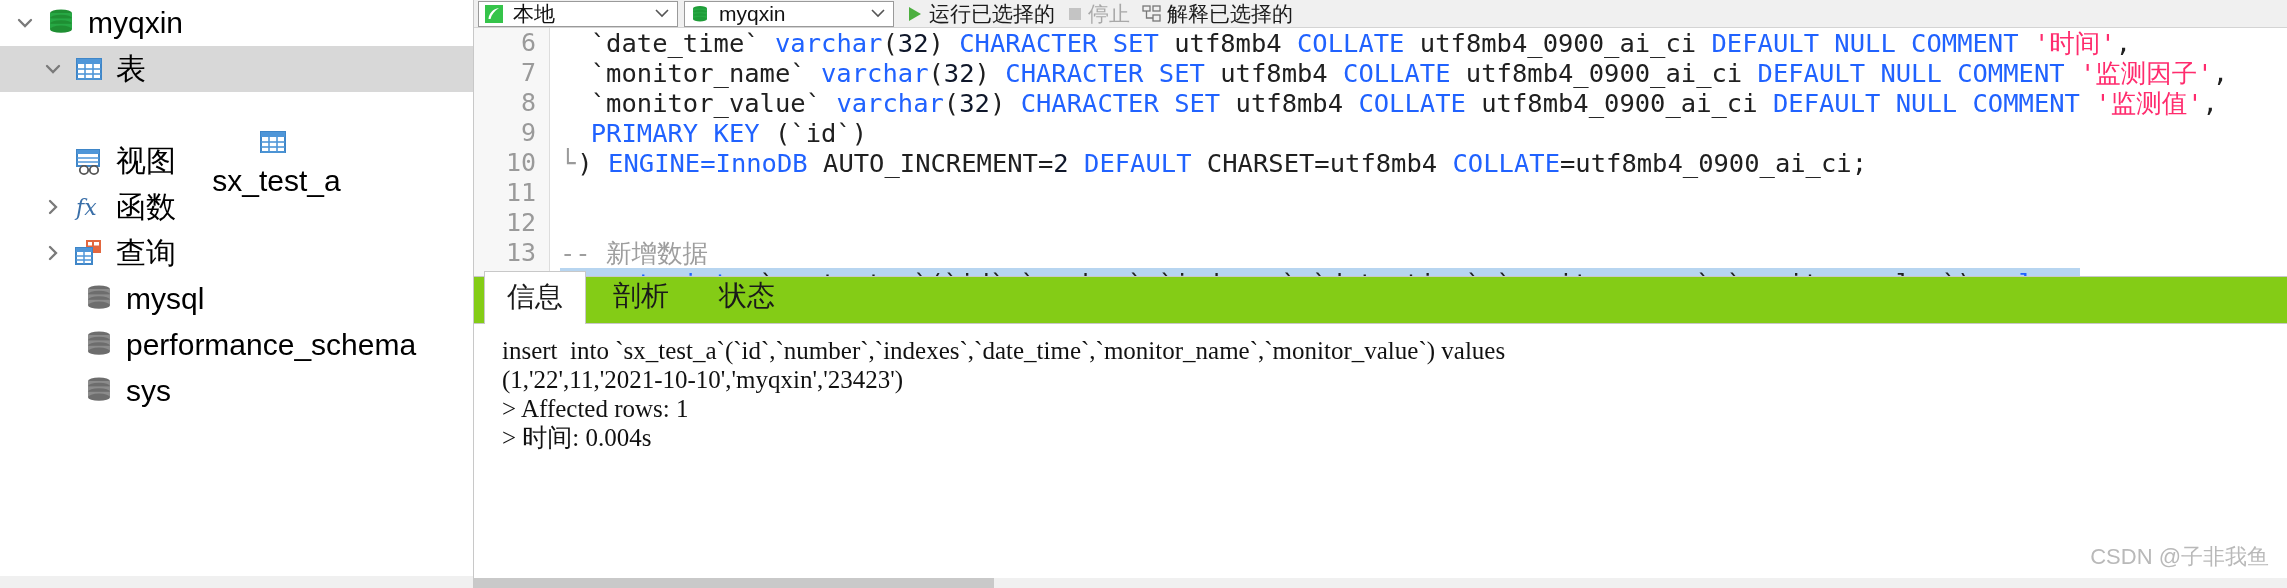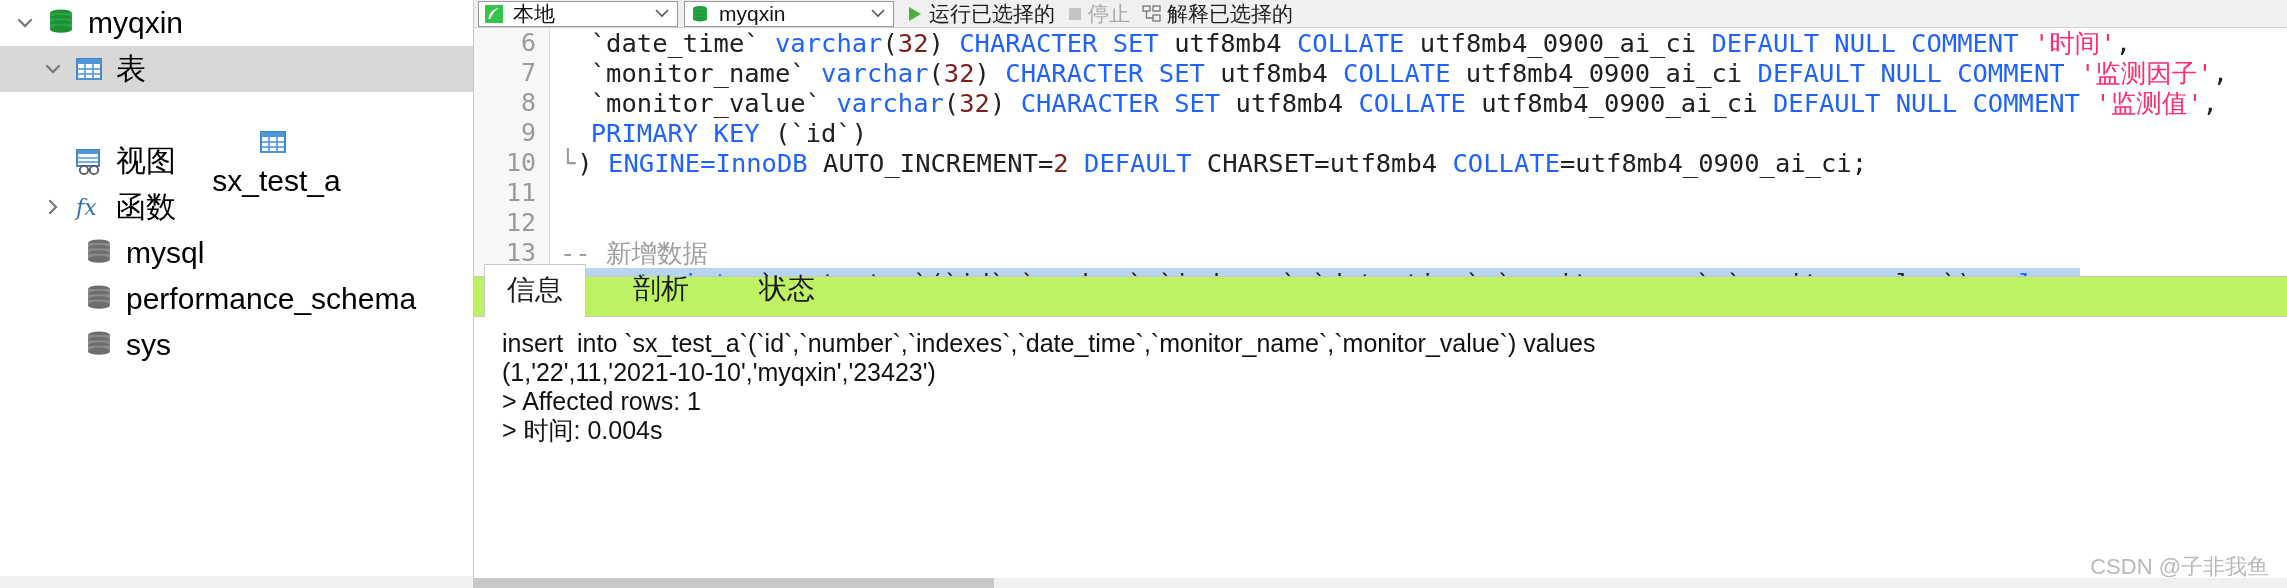--- a/index.html
+++ b/index.html
@@ -101,49 +101,48 @@
   .ln {
     width: 76px; flex: 0 0 76px; text-align: right; padding-right: 14px;
     color: #9a9a9a; font-size: 25px;
     font-family: "DejaVu Sans Mono", "Liberation Mono", monospace;
     user-select: none;
   }
   .ctext2 { padding-left: 10px; white-space: pre; }
 
   
   .k  { color: #2062ff; }
-  .n  { color: #7f1d1d; }       
+  .n  { color: #0f172a; }       
   .s  { color: #ff2b6d; }       
   .c  { color: #9e9e9e; }       
   .p  { color: #202020; }       
   .sel { background: #b7d5f0; }
 
   
   #results { flex: 1 1 auto; background: #ffffff; display: flex; flex-direction: column; position: relative; border-top: 1px solid #c8c8c8;}
   #restabs {
-    height: 40px; display: flex; align-items: flex-end;
-    background: #bef264; border-bottom: 1px solid #c8c8c8;
+    height: 47px; display: flex; align-items: flex-end;
+    background: #84cc16; border-bottom: 1px solid #c8c8c8;
     padding-left: 10px;
-    gap: 20px;
   }
   .rtab {
     font-size: 28px; color: #1a1a1a;
     padding: 6px 22px 8px 22px; margin-right: 4px;
     border: 1px solid transparent; border-bottom: none;
     white-space: nowrap;
   }
   .rtab.active { background: #ffffff; border-color: #c8c8c8; position: relative; top: 1px; }
   #resbody {
     flex: 1 1 auto; padding: 12px 0 3px 28px;
-    font-family: Liberation Sans, sans-serif;
+    font-family: Liberation Serif, serif;
     font-size: 25px; line-height: 29px;
     color: #111111; white-space: pre; overflow: hidden;
   }
   #watermark {
-    position: absolute; right: 18px; bottom: 6px;
+    position: absolute; right: 18px; bottom: 16px;
     font-size: 22px; color: #b9b9b9;
     font-family: "Liberation Sans", sans-serif;
   }
   #hscroll {
     position: absolute; left: 0; right: 0; bottom: 0; height: 10px;
     background: #f0f0f0;
   }
   #hscroll .thumb { height: 10px; width: 520px; background: #c9c9c9; }
   #sb-bottom {
     position: absolute; left:0; right:0; bottom:0; height: 12px; background: #f0f0f0;
@@ -228,20 +227,41 @@
             <svg width="18" height="18" viewBox="0 0 18 18">
               <path d="M6 3 L12 9 L6 15" stroke="#7a7a7a" stroke-width="2.3" fill="none" stroke-linecap="round"></path>
             </svg>
           </span>
           <span class="ico">
             <svg width="32" height="32" viewBox="0 0 32 32">
               <text x="3" y="24" font-family="&quot;DejaVu Serif&quot;, serif" font-style="italic" font-size="22" fill="#3a6fa8">fx</text>
             </svg>
           </span>
           <span class="lbl">函数</span>
+        </div>
+        <div class="tree-row indent-1">
+          <span class="twisty">
+            <svg width="18" height="18" viewBox="0 0 18 18">
+              <path d="M6 3 L12 9 L6 15" stroke="#7a7a7a" stroke-width="2.3" fill="none" stroke-linecap="round"></path>
+            </svg>
+          </span>
+          <span class="ico">
+            <svg width="32" height="32" viewBox="0 0 32 32">
+              <rect x="13" y="3" width="15" height="13" fill="#e2673f"></rect>
+              <rect x="15" y="5" width="4" height="3.5" fill="#ffffff"></rect>
+              <rect x="21" y="5" width="5" height="3.5" fill="#ffffff"></rect>
+              <rect x="15" y="10.5" width="4" height="3.5" fill="#ffffff"></rect>
+              <rect x="3" y="11" width="16" height="16" fill="#ffffff" stroke="#3f86c8" stroke-width="2"></rect>
+              <rect x="3" y="11" width="16" height="4" fill="#4f96d8"></rect>
+              <line x1="3" y1="19" x2="19" y2="19" stroke="#4f96d8" stroke-width="1.5"></line>
+              <line x1="3" y1="23" x2="19" y2="23" stroke="#4f96d8" stroke-width="1.5"></line>
+              <line x1="11" y1="15" x2="11" y2="27" stroke="#4f96d8" stroke-width="1.5"></line>
+            </svg>
+          </span>
+          <span class="lbl">查询</span>
         </div>
         <div class="tree-row indent-db">
           <span class="twisty"></span>
           <span class="ico">
             <svg width="32" height="32" viewBox="0 0 32 32">
               <ellipse cx="16" cy="6" rx="11" ry="3.6" fill="#6d6d6d"></ellipse>
               <rect x="5" y="6" width="22" height="5.4" fill="#8b8b8b"></rect>
               <ellipse cx="16" cy="11.4" rx="11" ry="3.6" fill="#6d6d6d"></ellipse>
               <rect x="5" y="11.4" width="22" height="5.4" fill="#8b8b8b"></rect>
               <ellipse cx="16" cy="16.8" rx="11" ry="3.6" fill="#6d6d6d"></ellipse>

